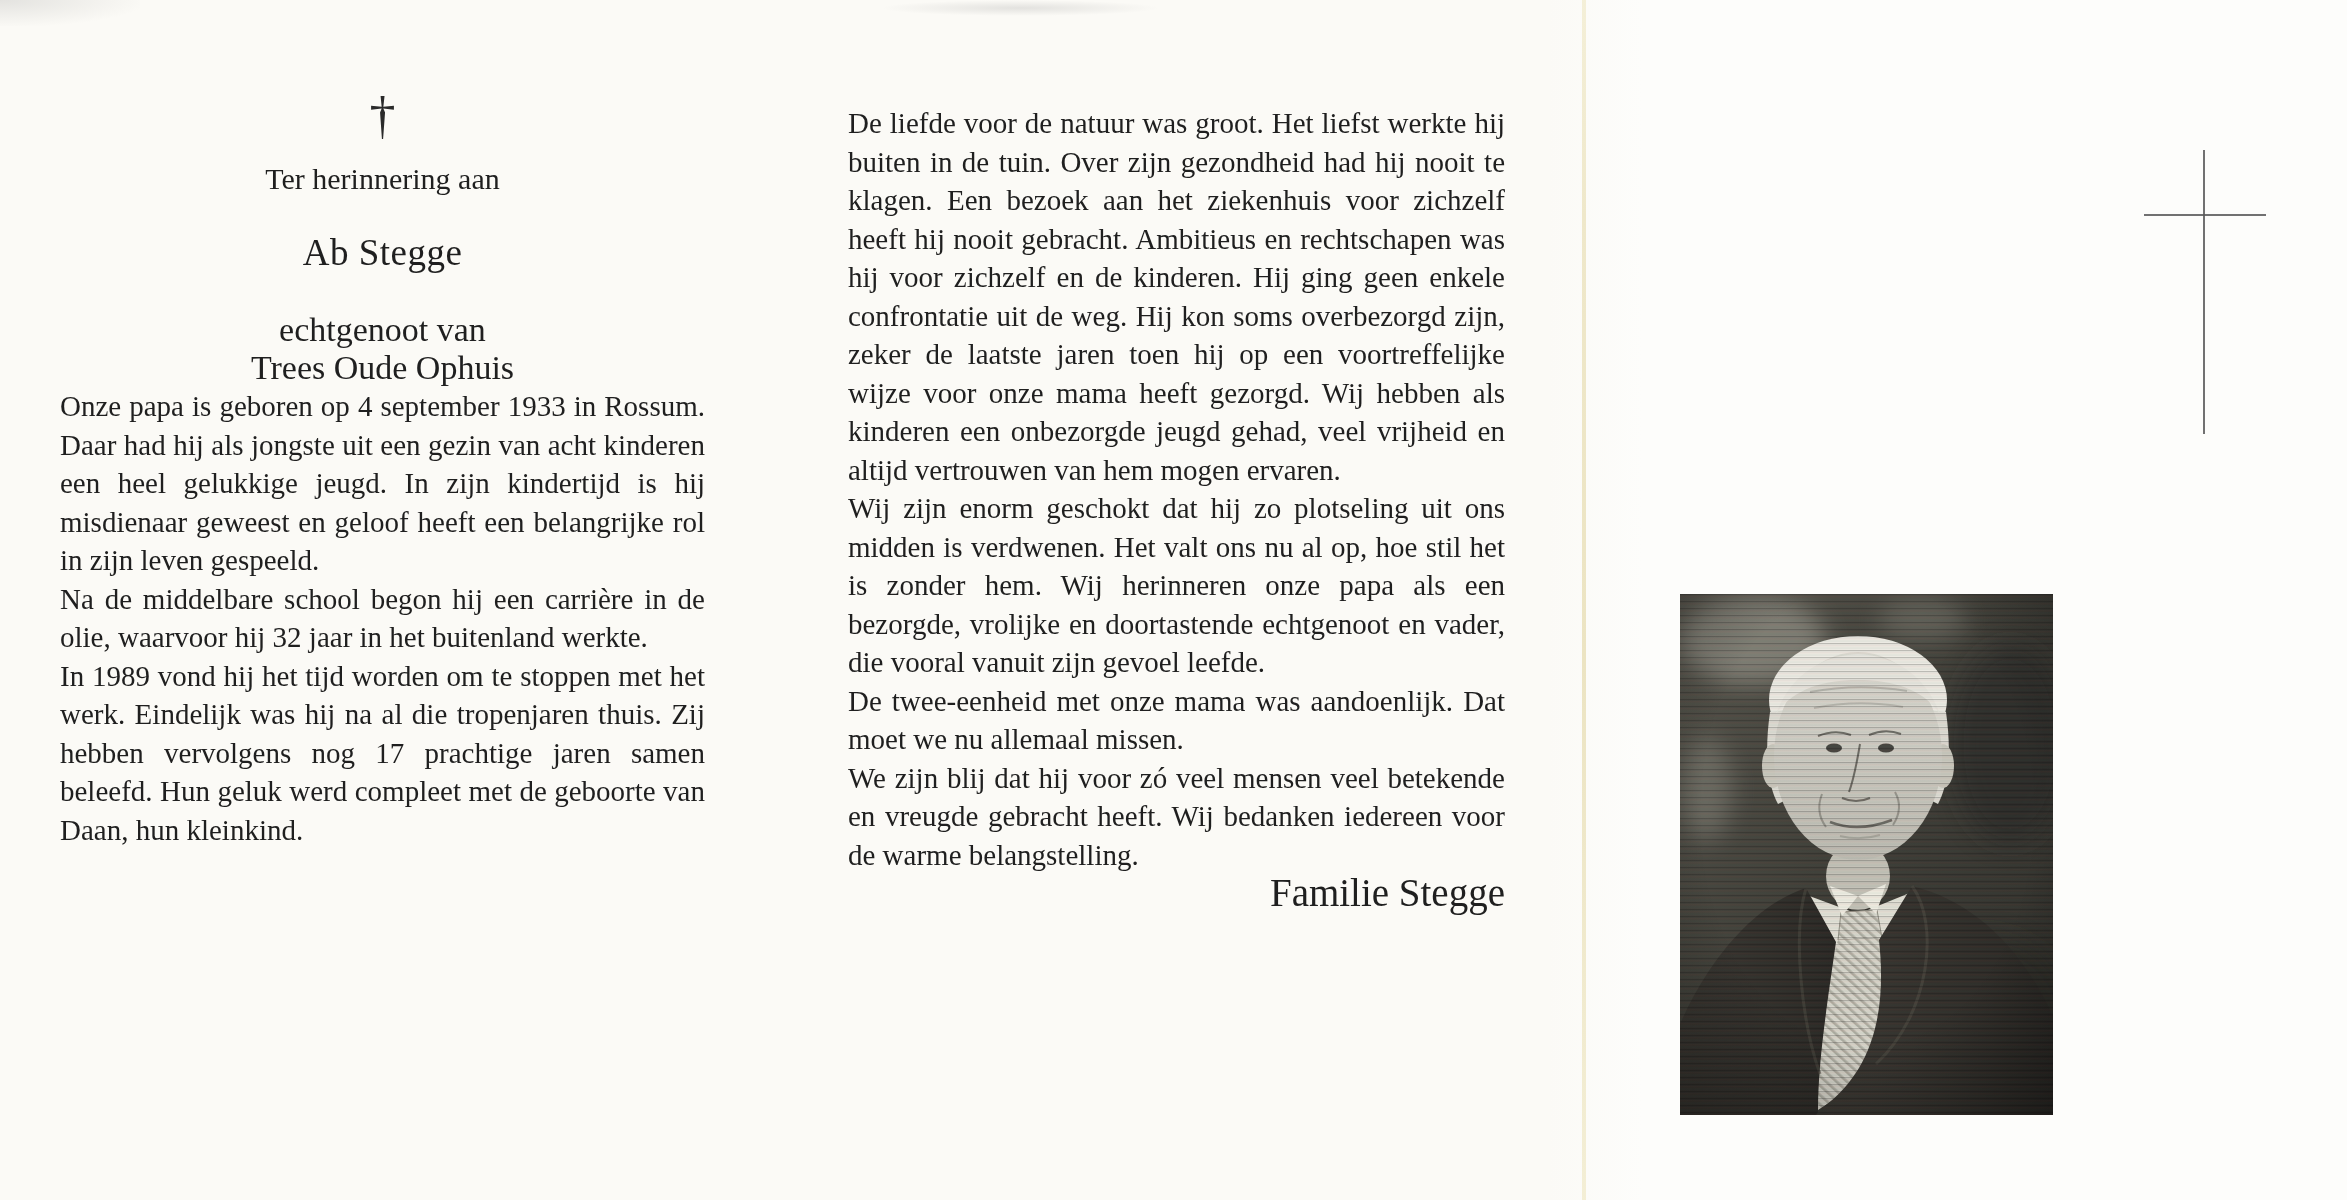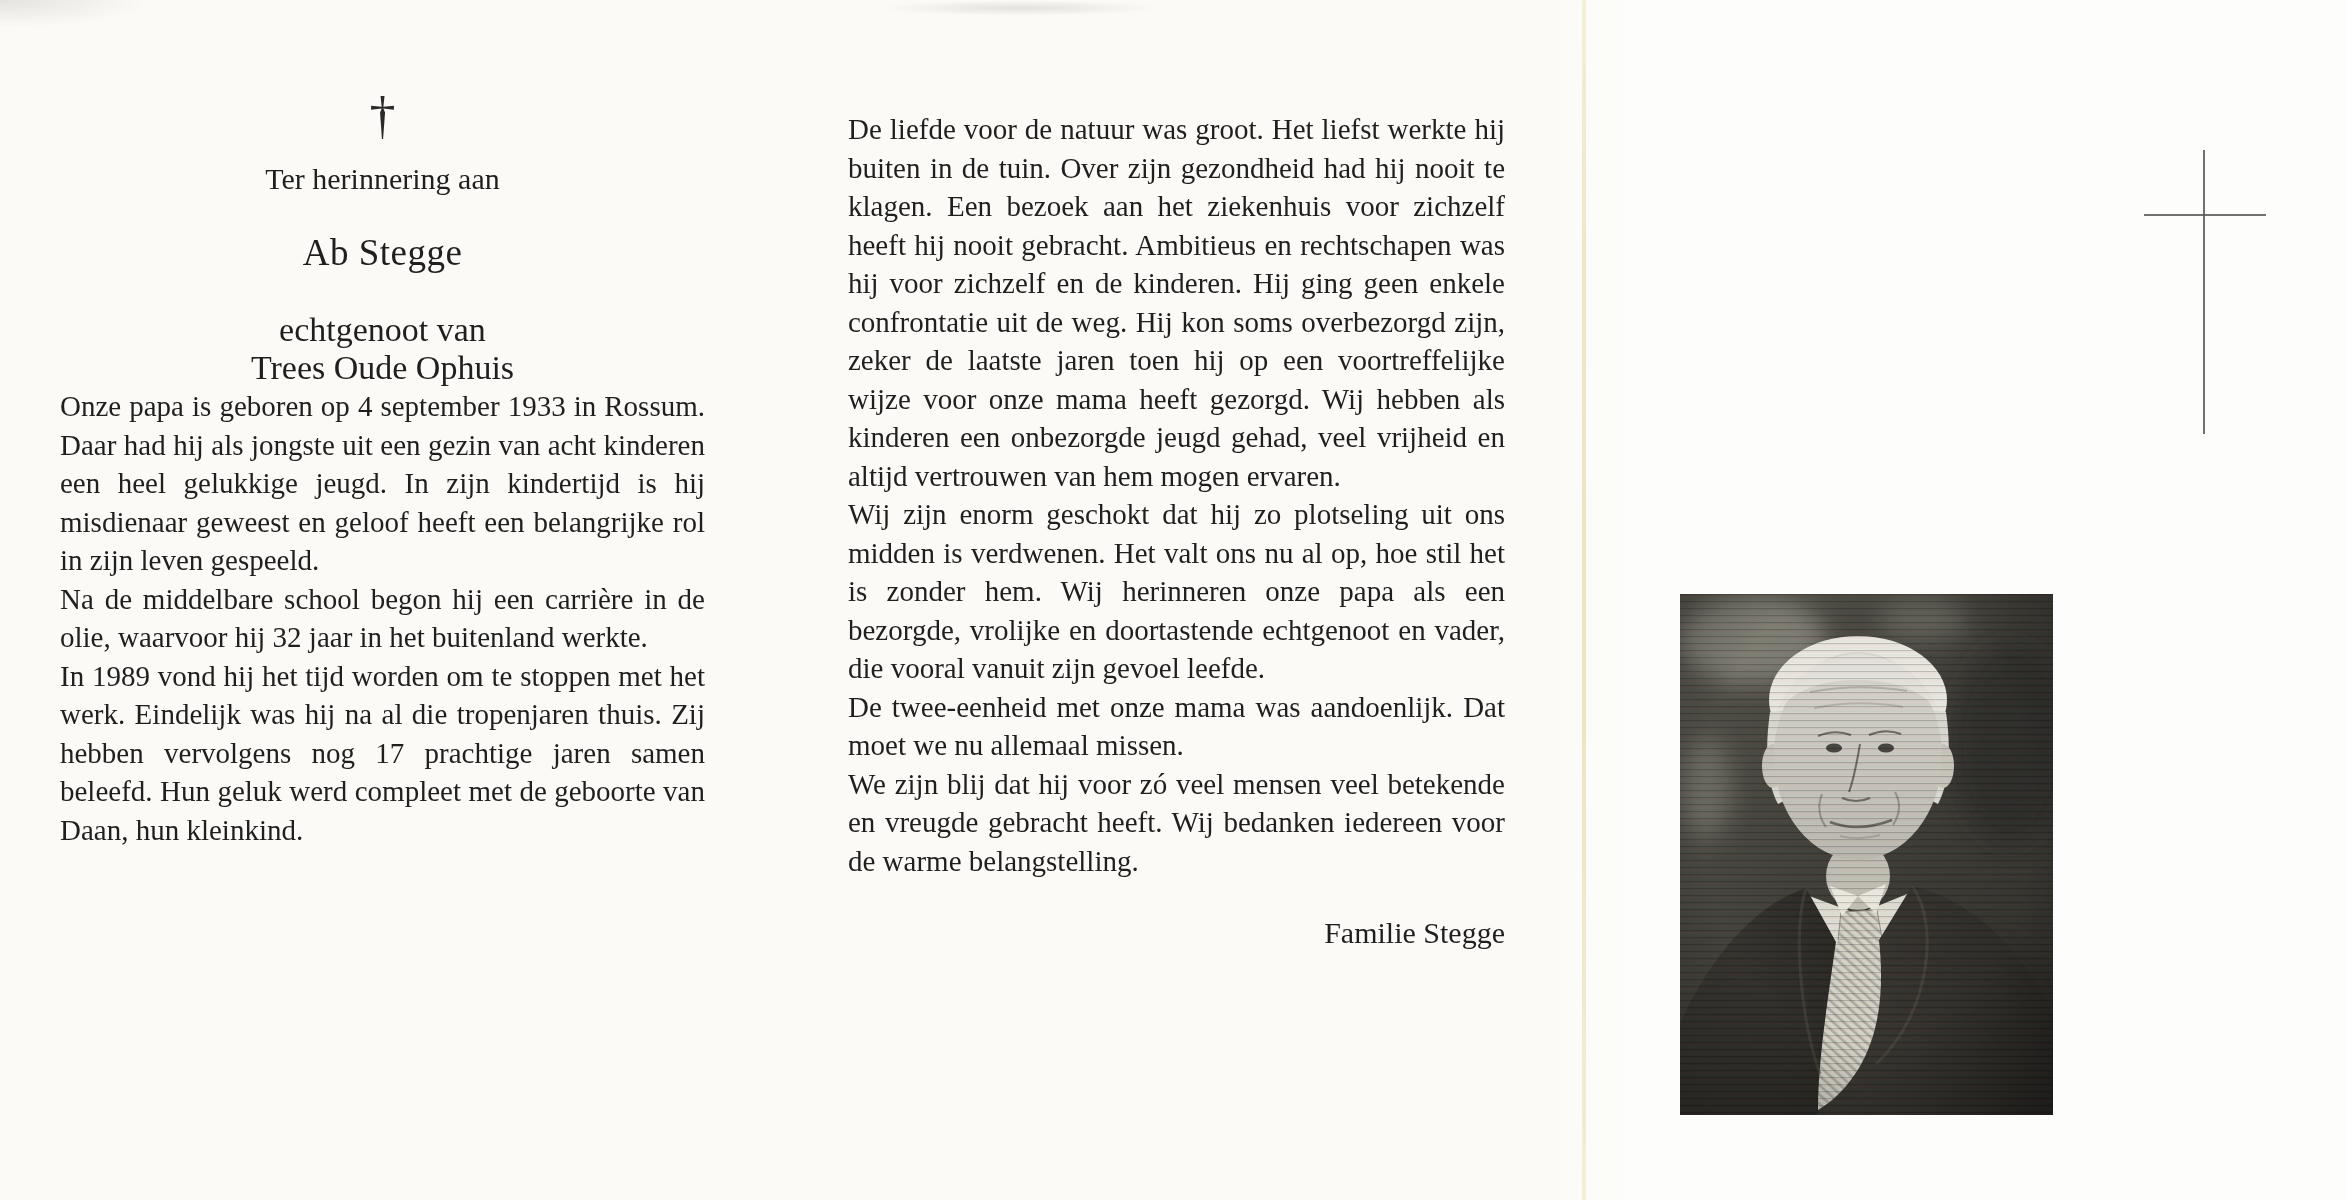--- a/index.html
+++ b/index.html
@@ -7,37 +7,37 @@
     position:relative;
     width:2347px; height:1200px;
     background:linear-gradient(90deg,#fbfaf6 0%, #fbfaf6 66%, #fdfdfb 70%, #fdfdfb 100%);
     font-family:"Liberation Serif","DejaVu Serif",serif;
     color:#1f1f1f;
     overflow:hidden;
   }
   
   .col { position:absolute; }
   .col-left  { left:60px;  top:88px;  width:645px; }
-  .col-mid   { left:848px; top:110px; width:657px; }
+  .col-mid   { left:848px; top:104px; width:657px; }
 
   .glyph-cross { text-align:center; font-size:52px; line-height:56px; color:#2a2a2a; }
   .intro { margin-top:16px; text-align:center; font-size:30px; line-height:38px; }
   .name  { margin:34px 0 0 0; text-align:center; font-size:37px; line-height:42px; font-weight:normal; letter-spacing:.5px; }
   .sub   { text-align:center; font-size:34px; line-height:38px; }
   .sub-first { margin-top:37px; }
 
   p.body {
     margin:0; font-size:29px; line-height:38.5px;
     text-align:justify; text-justify:inter-word;
   }
   .p-gap-lg { margin-top:52px; }
   .p-gap-md { margin-top:46px; }
   .p-gap-xl { margin-top:84px; }
 
-  .signature { margin-top:34px; text-align:right; font-size:30px; line-height:38px; }
+  .signature { text-align:right; font-size:39px; line-height:38px; }
 
   
   .fold-line {
     position:absolute; left:1582px; top:0; width:4px; height:1200px;
     background:linear-gradient(180deg, rgba(238,230,190,.55), #efe8ca 18%, #ece4c2 55%, rgba(238,230,190,.6));
   }
 
   
   .thin-cross { position:absolute; left:2140px; top:148px; width:130px; height:290px; }
   .tc-v { position:absolute; left:63px; top:2px;  width:2px;  height:284px; background:rgba(88,88,88,.85); }

